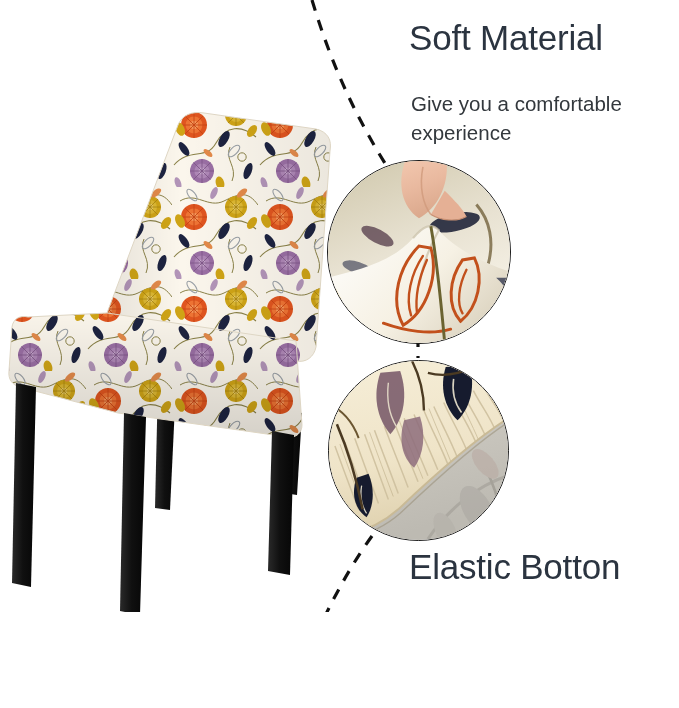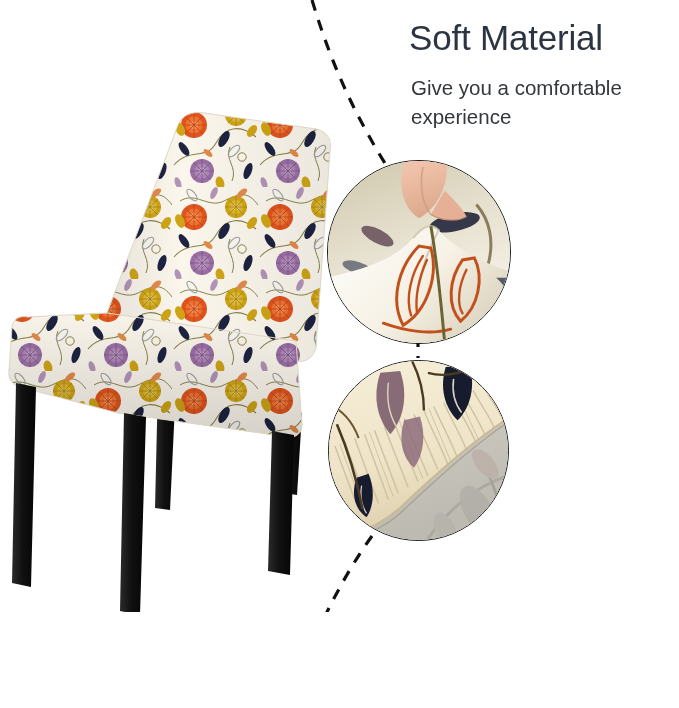--- a/index.html
+++ b/index.html
@@ -28,20 +28,21 @@
     font-weight: 400;
     white-space: nowrap;
   }
   .feature-desc {
     position: absolute;
     font-size: 20.5px;
     line-height: 29px;
     color: #33383d;
     font-weight: 400;
     width: 250px;
+    margin-top: 16px;
   }
   #title-soft      { left: 409px; top: 18px; }
   #desc-soft       { left: 411px; top: 73px; }
   #title-elastic   { left: 409px; top: 547px; }
   #desc-elastic    { left: 411px; top: 601px; }
 
   
   .connector {
     position: absolute;
     left: 0;
@@ -375,15 +376,16 @@
 
       <path d="M181 58 C 150 78, 110 112, 70 150 C 52 166, 30 176, 0 178" fill="none" stroke="#c9ba96" stroke-width="2"></path>
       <path d="M181 62 C 150 82, 112 116, 72 154 C 54 170, 30 180, 0 181" fill="none" stroke="#8d8268" stroke-width="1.4" opacity="0.45"></path>
     </svg>
   </div>
 
   <div class="feature-title" id="title-soft">Soft Material</div>
 
   <div class="feature-desc" id="desc-soft">Give you a comfortable experience</div>
 
+  <div class="feature-title" id="title-elastic">Elastic Botton</div>
 
 
 </div>
 
 </body></html>

